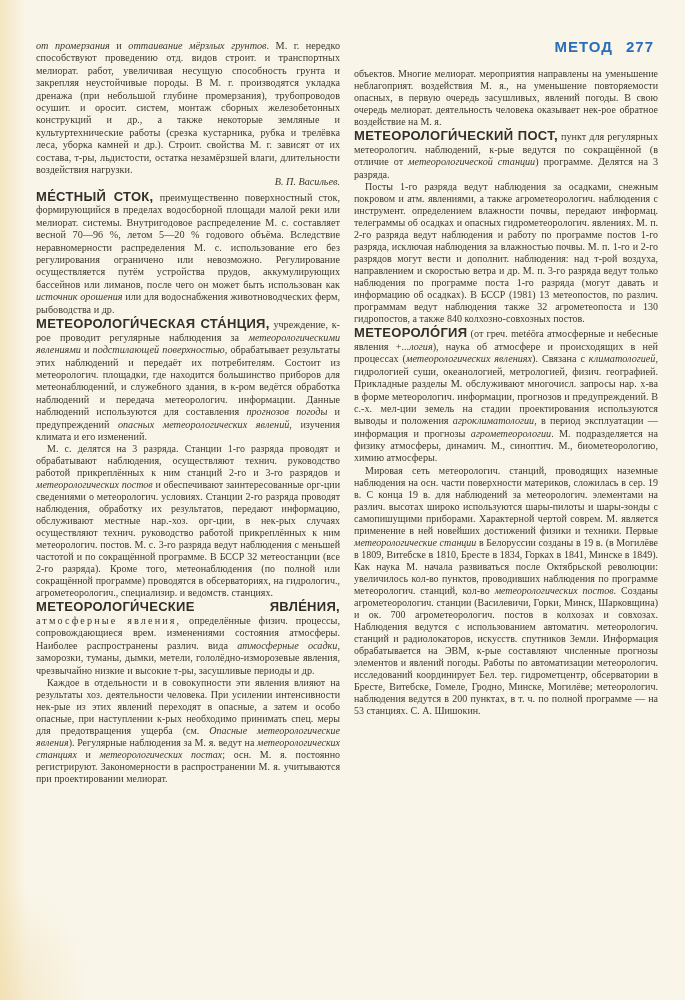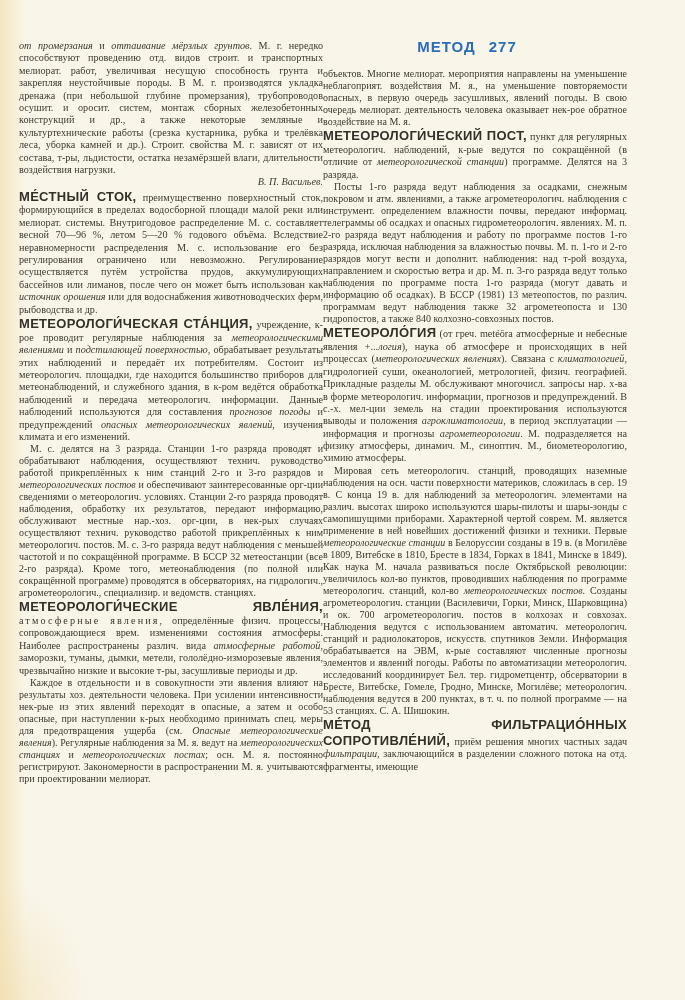--- a/index.html
+++ b/index.html
@@ -12,37 +12,37 @@
     content:""; position:absolute; left:0; top:0; bottom:0; width:26px;
     background:linear-gradient(90deg, #f4e6c1, rgba(249,245,233,0));
     pointer-events:none;
   }
   .page::after {
     content:""; position:absolute; left:0; bottom:0; width:90px; height:120px;
     background:radial-gradient(ellipse at 0% 100%, rgba(240,220,170,0.55), rgba(249,245,233,0) 70%);
     pointer-events:none;
   }
   .cols {
-    position:absolute; left:19px; top:40px;
-    display:flex; 
+    position:absolute; left:36px; top:40px;
+    display:flex; gap:14px;
   }
   .col {
     width:304px;
     font-family:"Liberation Serif", serif;
     font-size:10.2px; line-height:1.215;
     text-align:justify;
     text-justify:inter-word;
   }
   .col p { margin:0; }
   .runhead {
-    text-align:center;
+    text-align:right;
     font-family:"Liberation Sans", sans-serif;
     font-weight:700; font-size:15px; letter-spacing:1px;
     color:#2a6db8;
-    margin:-2px 16px 12px 0;
+    margin:-2px 4px 12px 0;
   }
   .runhead .pgnum { margin-left:13px; }
   .hw {
     font-family:"Liberation Sans", sans-serif;
     font-weight:700; font-size:13px; letter-spacing:0.3px;
     color:#33302a;
   }
   .spaced { letter-spacing:2.1px; }
   .small { font-size:10px; line-height:1.2; }
   .indent { text-indent:11px; }
@@ -69,21 +69,21 @@
 
       <p class="entry">
         <b class="hw">МЕТЕОРОЛОГИ́ЧЕСКАЯ СТА́НЦИЯ,</b>
         <span>учреждение, к-рое проводит регулярные наблюдения за <i>метеорологическими явлениями</i> и <i>подстилающей поверхностью</i>, обрабатывает результаты этих наблюдений и передаёт их потребителям. Состоит из метеорологич. площадки, где находится большинство приборов для метеонаблюдений, и служебного здания, в к-ром ведётся обработка наблюдений и передача метеорологич. информации. Данные наблюдений используются для составления <i>прогнозов погоды</i> и предупреждений <i>опасных метеорологических явлений</i>, изучения климата и его изменений.</span>
       </p>
       <p class="small indent">М. с. делятся на 3 разряда. Станции 1-го разряда проводят и обрабатывают наблюдения, осуществляют технич. руководство работой прикреплённых к ним станций 2-го и 3-го разрядов и <i>метеорологических постов</i> и обеспечивают заинтересованные орг-ции сведениями о метеорологич. условиях. Станции 2-го разряда проводят наблюдения, обработку их результатов, передают информацию, обслуживают местные нар.-хоз. орг-ции, в нек-рых случаях осуществляют технич. руководство работой прикреплённых к ним метеорологич. постов. М. с. 3-го разряда ведут наблюдения с меньшей частотой и по сокращённой программе. В БССР 32 метеостанции (все 2-го разряда). Кроме того, метеонаблюдения (по полной или сокращённой программе) проводятся в обсерваториях, на гидрологич., агрометеорологич., специализир. и ведомств. станциях.</p>
 
       <p class="entry">
         <b class="hw">МЕТЕОРОЛОГИ́ЧЕСКИЕ ЯВЛЕ́НИЯ,</b>
         <span class="spaced">атмосферные явления,</span>
-        <span>определённые физич. процессы, сопровождающиеся врем. изменениями состояния атмосферы. Наиболее распространены различ. вида <i>атмосферные работой</i>, заморозки, туманы, дымки, метели, гололёдно-изморозевые явления, чрезвычайно низкие и высокие т-ры, засушливые периоды и др.</span>
+        <span>определённые физич. процессы, сопровождающиеся врем. изменениями состояния атмосферы. Наиболее распространены различ. вида <i>атмосферные осадки</i>, заморозки, туманы, дымки, метели, гололёдно-изморозевые явления, чрезвычайно низкие и высокие т-ры, засушливые периоды и др.</span>
       </p>
       <p class="small indent">Каждое в отдельности и в совокупности эти явления влияют на результаты хоз. деятельности человека. При усилении интенсивности нек-рые из этих явлений переходят в опасные, а затем и особо опасные, при наступлении к-рых необходимо принимать спец. меры для предотвращения ущерба (см. <i>Опасные метеорологические явления</i>). Регулярные наблюдения за М. я. ведут на <i>метеорологических станциях</i> и <i>метеорологических постах</i>; осн. М. я. постоянно регистрируют. Закономерности в распространении М. я. учитываются при проектировании мелиорат.</p>
     </div>
 
     <div class="col">
       <div class="runhead">
         <span>МЕТОД</span><span class="pgnum">277</span>
       </div>
 
       <p class="small">объектов. Многие мелиорат. мероприятия направлены на уменьшение неблагоприят. воздействия М. я., на уменьшение повторяемости опасных, в первую очередь засушливых, явлений погоды. В свою очередь мелиорат. деятельность человека оказывает нек-рое обратное воздействие на М. я.</p>
@@ -97,20 +97,16 @@
       <p class="entry">
         <b class="hw">МЕТЕОРОЛО́ГИЯ</b>
         <span>(от греч. metéōra атмосферные и небесные явления +...<i>логия</i>), наука об атмосфере и происходящих в ней процессах (<i>метеорологических явлениях</i>). Связана с <i>климатологией</i>, гидрологией суши, океанологией, метрологией, физич. географией. Прикладные разделы М. обслуживают многочисл. запросы нар. х-ва в форме метеорологич. информации, прогнозов и предупреждений. В с.-х. мел-ции земель на стадии проектирования используются выводы и положения <i>агроклиматологии</i>, в период эксплуатации — информация и прогнозы <i>агрометеорологии</i>. М. подразделяется на физику атмосферы, динамич. М., синоптич. М., биометеорологию, химию атмосферы.</span>
       </p>
       <p class="small indent">
         <span>Мировая сеть метеорологич. станций, проводящих наземные наблюдения на осн. части поверхности материков, сложилась в сер. 19 в. С конца 19 в. для наблюдений за метеорологич. элементами на различ. высотах широко используются шары-пилоты и шары-зонды с самопишущими приборами. Характерной чертой соврем. М. является применение в ней новейших достижений физики и техники. Первые <i>метеорологические станции</i> в Белоруссии созданы в 19 в. (в Могилёве в 1809, Витебске в 1810, Бресте в 1834, Горках в 1841, Минске в 1849). Как наука М. начала развиваться после Октябрьской революции: увеличилось кол-во пунктов, проводивших наблюдения по программе метеорологич. станций, кол-во <i>метеорологических постов</i>. Созданы агрометеорологич. станции (Василевичи, Горки, Минск, Шарковщина) и ок. 700 агрометеорологич. постов в колхозах и совхозах. Наблюдения ведутся с использованием автоматич. метеорологич. станций и радиолокаторов, искусств. спутников Земли. Информация обрабатывается на ЭВМ, к-рые составляют численные прогнозы элементов и явлений погоды. Работы по автоматизации метеорологич. исследований координирует Бел. тер. гидрометцентр, обсерватории в Бресте, Витебске, Гомеле, Гродно, Минске, Могилёве; метеорологич. наблюдения ведутся в 200 пунктах, в т. ч. по полной программе — на 53 станциях.</span>
         <span class="sig-inline">С. А. Шишокин.</span>
       </p>
 
 
-      <p class="entry">
-        <b class="hw">МЕ́ТОД ФИЛЬТРАЦИО́ННЫХ СОПРОТИВЛЕ́НИЙ,</b>
-        <span>приём решения многих частных задач <i>фильтрации</i>, заключающийся в разделении сложного потока на отд. фрагменты, имеющие</span>
-      </p>
     </div>
 
   </div>
 </div>
 
 </body></html>

